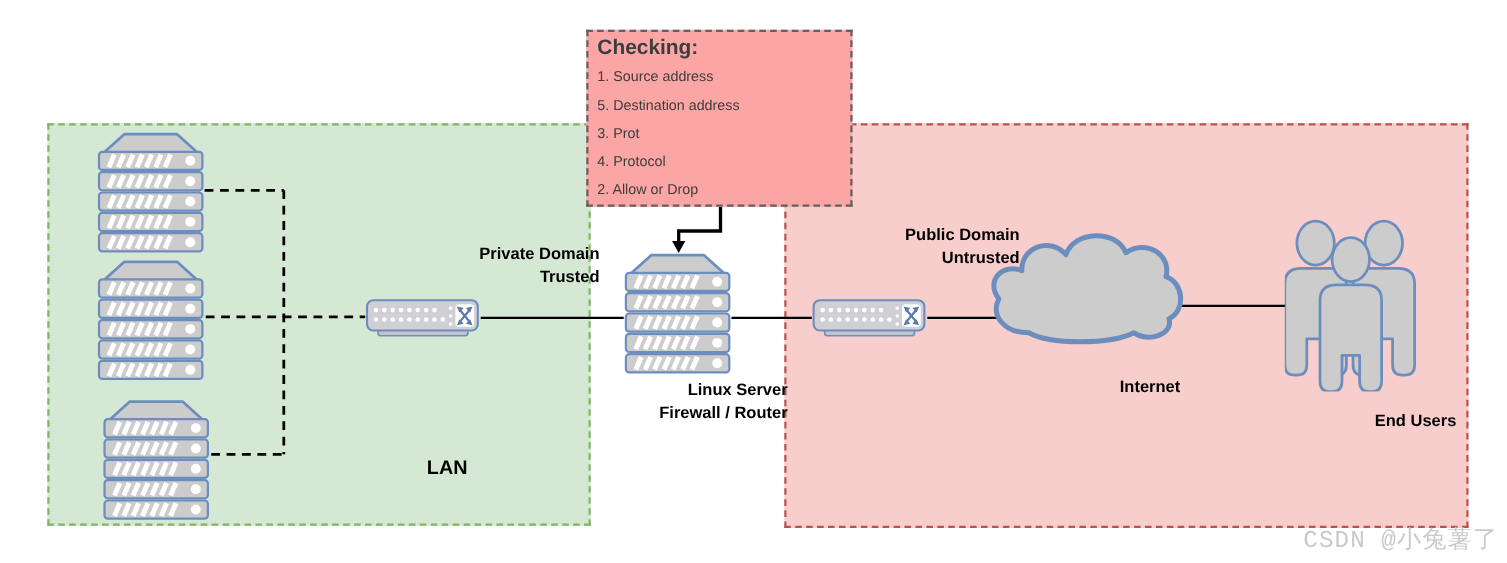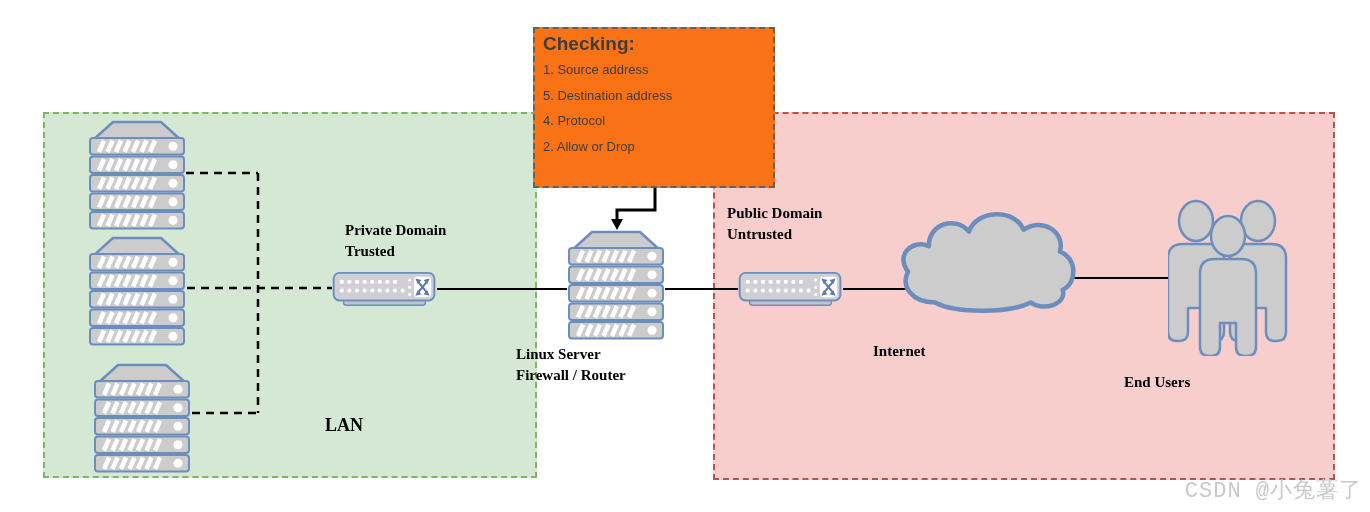--- a/index.html
+++ b/index.html
@@ -16,26 +16,26 @@
     left:713px;top:112px;width:622px;height:368px;
     background:#f8cecc;border:2px dashed #b85450;
   }
   #connectors{position:absolute;left:0;top:0;z-index:2;pointer-events:none;}
   .dash{stroke:#000;stroke-width:2.5;stroke-dasharray:8 6;}
   .solid{stroke:#000;stroke-width:2;}
   .arrowline{stroke:#000;stroke-width:3;fill:none;}
   .dev{position:absolute;z-index:3;}
   .lbl{
     position:absolute;z-index:3;font-weight:bold;color:#000;
-    text-align:left;white-space:pre-line;line-height:21px;font-size:15px;font-family:Liberation Serif, serif;
+    text-align:right;white-space:pre-line;line-height:21px;font-size:15px;
   }
   .lbl.big{font-size:18px;line-height:22px;}
   .note{
     position:absolute;left:533px;top:27px;width:242px;height:161px;
-    box-sizing:border-box;background:#f97316;border:2px dashed #616161;
+    box-sizing:border-box;background:#fca5a5;border:2px dashed #616161;
     z-index:4;padding:2px 6px 0 8px;color:#3d3d3d;
   }
   .note .title{font-weight:bold;font-size:19px;line-height:26px;display:block;}
   .note .item{font-size:13px;line-height:25.5px;display:block;}
   .watermark{
     position:absolute;right:8px;top:475px;z-index:6;
     font-size:22px;color:#c9c9c9;letter-spacing:1px;white-space:nowrap;font-family:Liberation Mono, monospace;
   }
 </style>
 </head>
@@ -147,19 +147,20 @@
   <div class="lbl" style="left:516px;top:344px;width:200px">Linux Server
 Firewall / Router</div>
   <div class="lbl" style="left:1124px;top:372px;width:200px">End Users</div>
   <div class="lbl" style="left:873px;top:341px;width:200px">Internet</div>
   <div class="lbl big" style="left:325px;top:414px;width:100px">LAN</div>
 
   <div class="note">
     <span class="title">Checking:</span>
     <span class="item">1. Source address</span>
     <span class="item">5. Destination address</span>
+    <span class="item">3. Prot</span>
     <span class="item">4. Protocol</span>
     <span class="item">2. Allow or Drop</span>
   </div>
 
   <div class="watermark">CSDN @小兔薯了</div>
 
 </div>
 
 </body></html>

